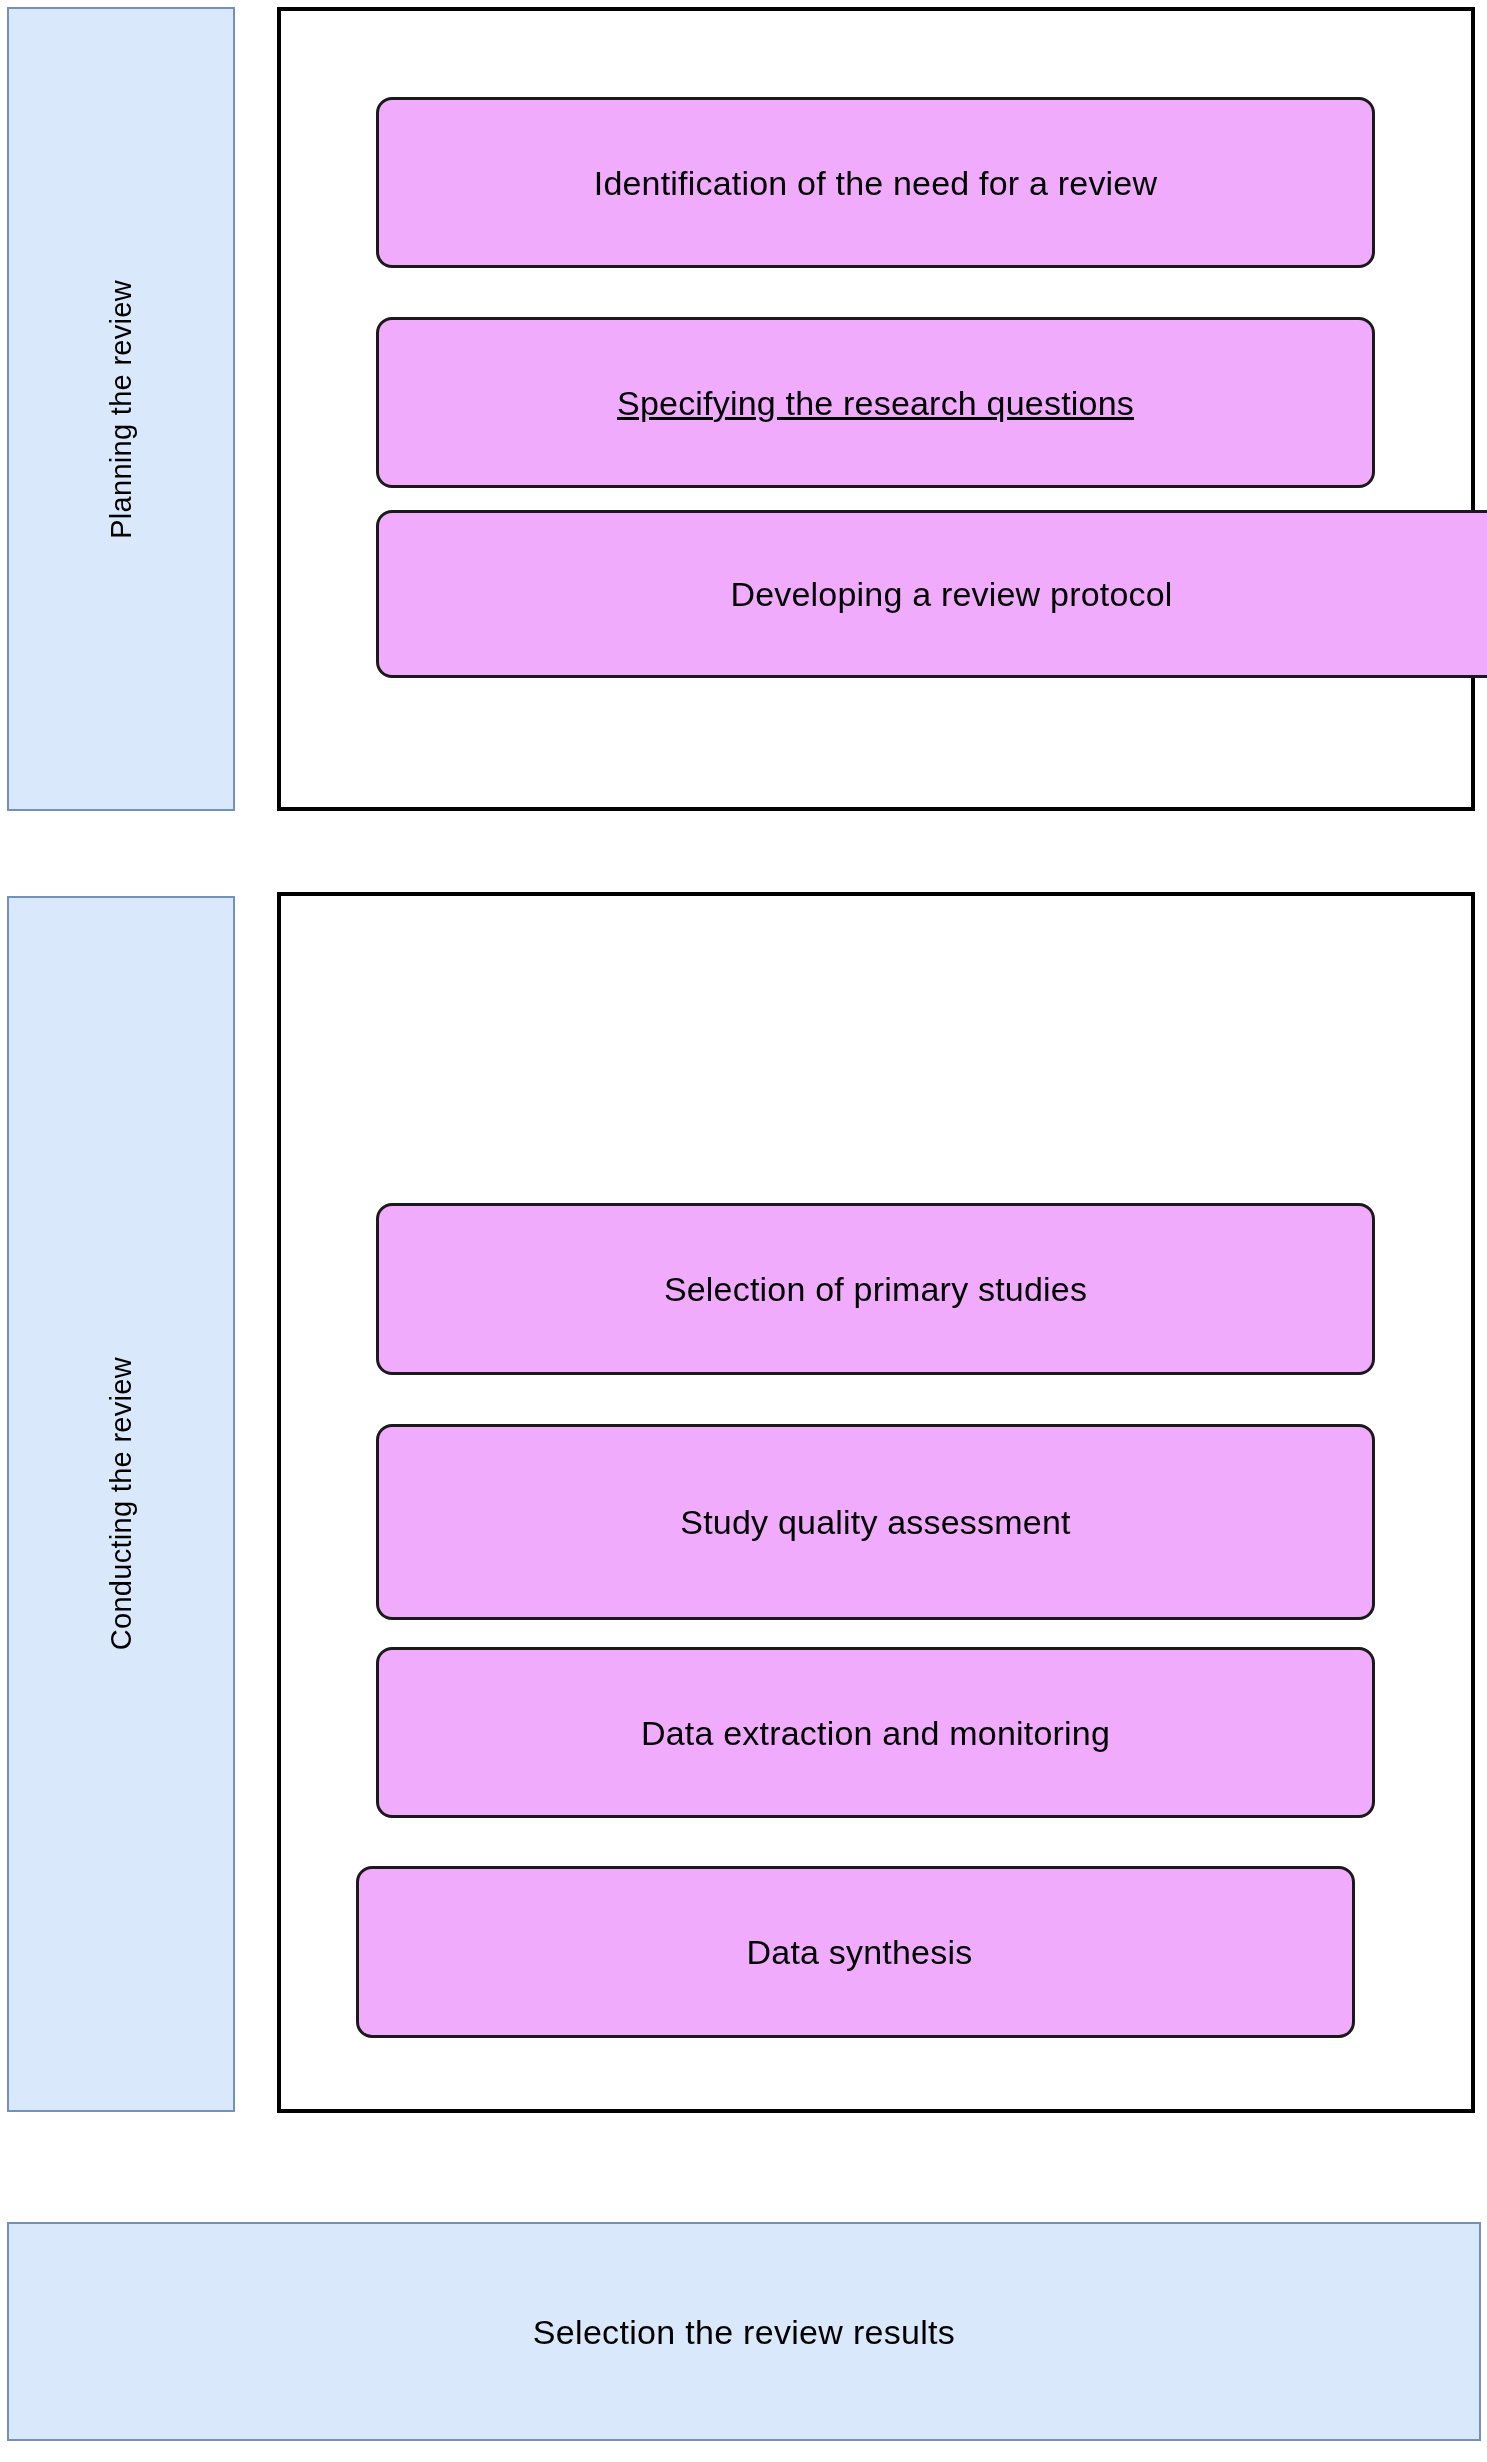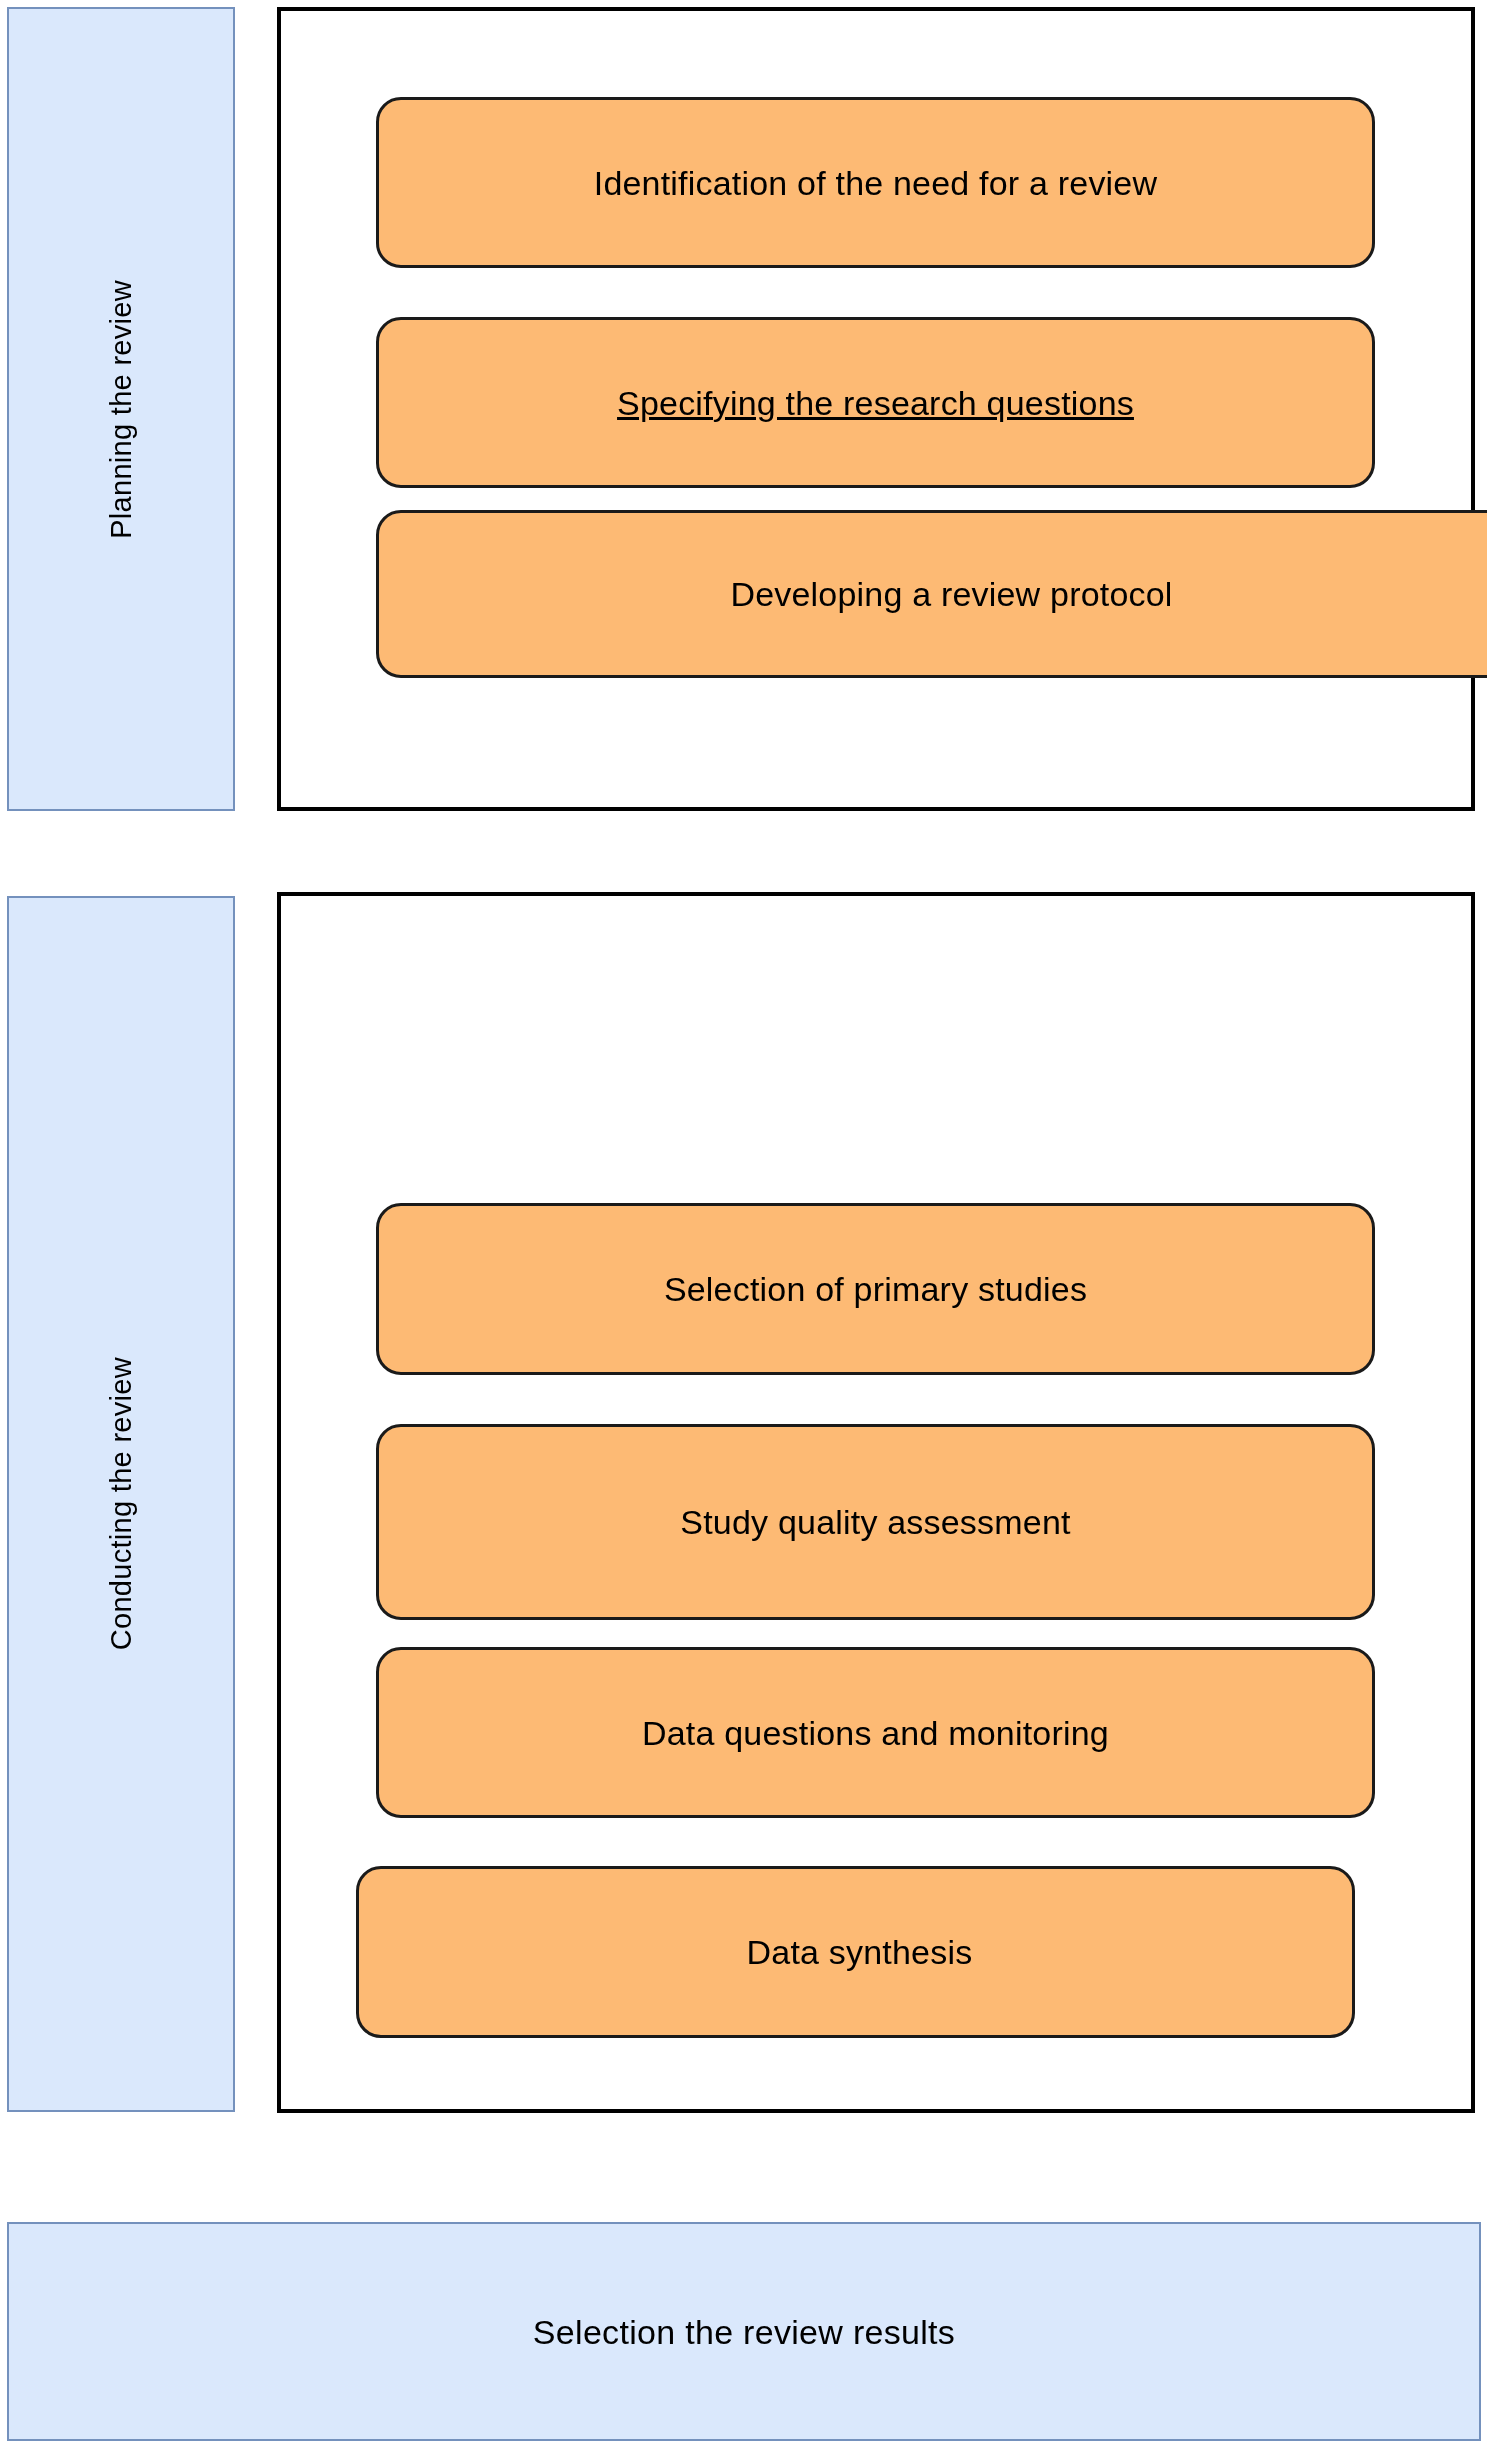--- a/index.html
+++ b/index.html
@@ -60,23 +60,23 @@
     background: #ffffff;
     border: 4.4px solid #000000;
   }
 
   #group-planning   { left: 277px; top: 7px;    width: 1198px; height: 804px; }
   #group-conducting { left: 277px; top: 892px; width: 1198px; height: 1221px; }
 
   
   .step-box {
     position: absolute;
-    background: #fdba74;
+    background: #f0abfc;
     border: 3.5px solid #1a1a1a;
-    border-radius: 25px;
+    border-radius: 16px;
     display: flex;
     align-items: center;
     justify-content: center;
   }
 
   .step-label {
     font-size: 34px;
     letter-spacing: 0.2px;
     color: #000000;
     white-space: nowrap;
@@ -128,21 +128,21 @@
 
   <div class="step-box" id="step-c1">
     <span class="step-label">Selection of primary studies</span>
   </div>
 
   <div class="step-box" id="step-c2">
     <span class="step-label">Study quality assessment</span>
   </div>
 
   <div class="step-box" id="step-c3">
-    <span class="step-label">Data questions and monitoring</span>
+    <span class="step-label">Data extraction and monitoring</span>
   </div>
 
   <div class="step-box" id="step-c4">
     <span class="step-label">Data synthesis</span>
   </div>
 
   <div class="stage-panel" id="panel-reporting">
     <span class="stage-label-horizontal">Selection the review results</span>
   </div>
 

